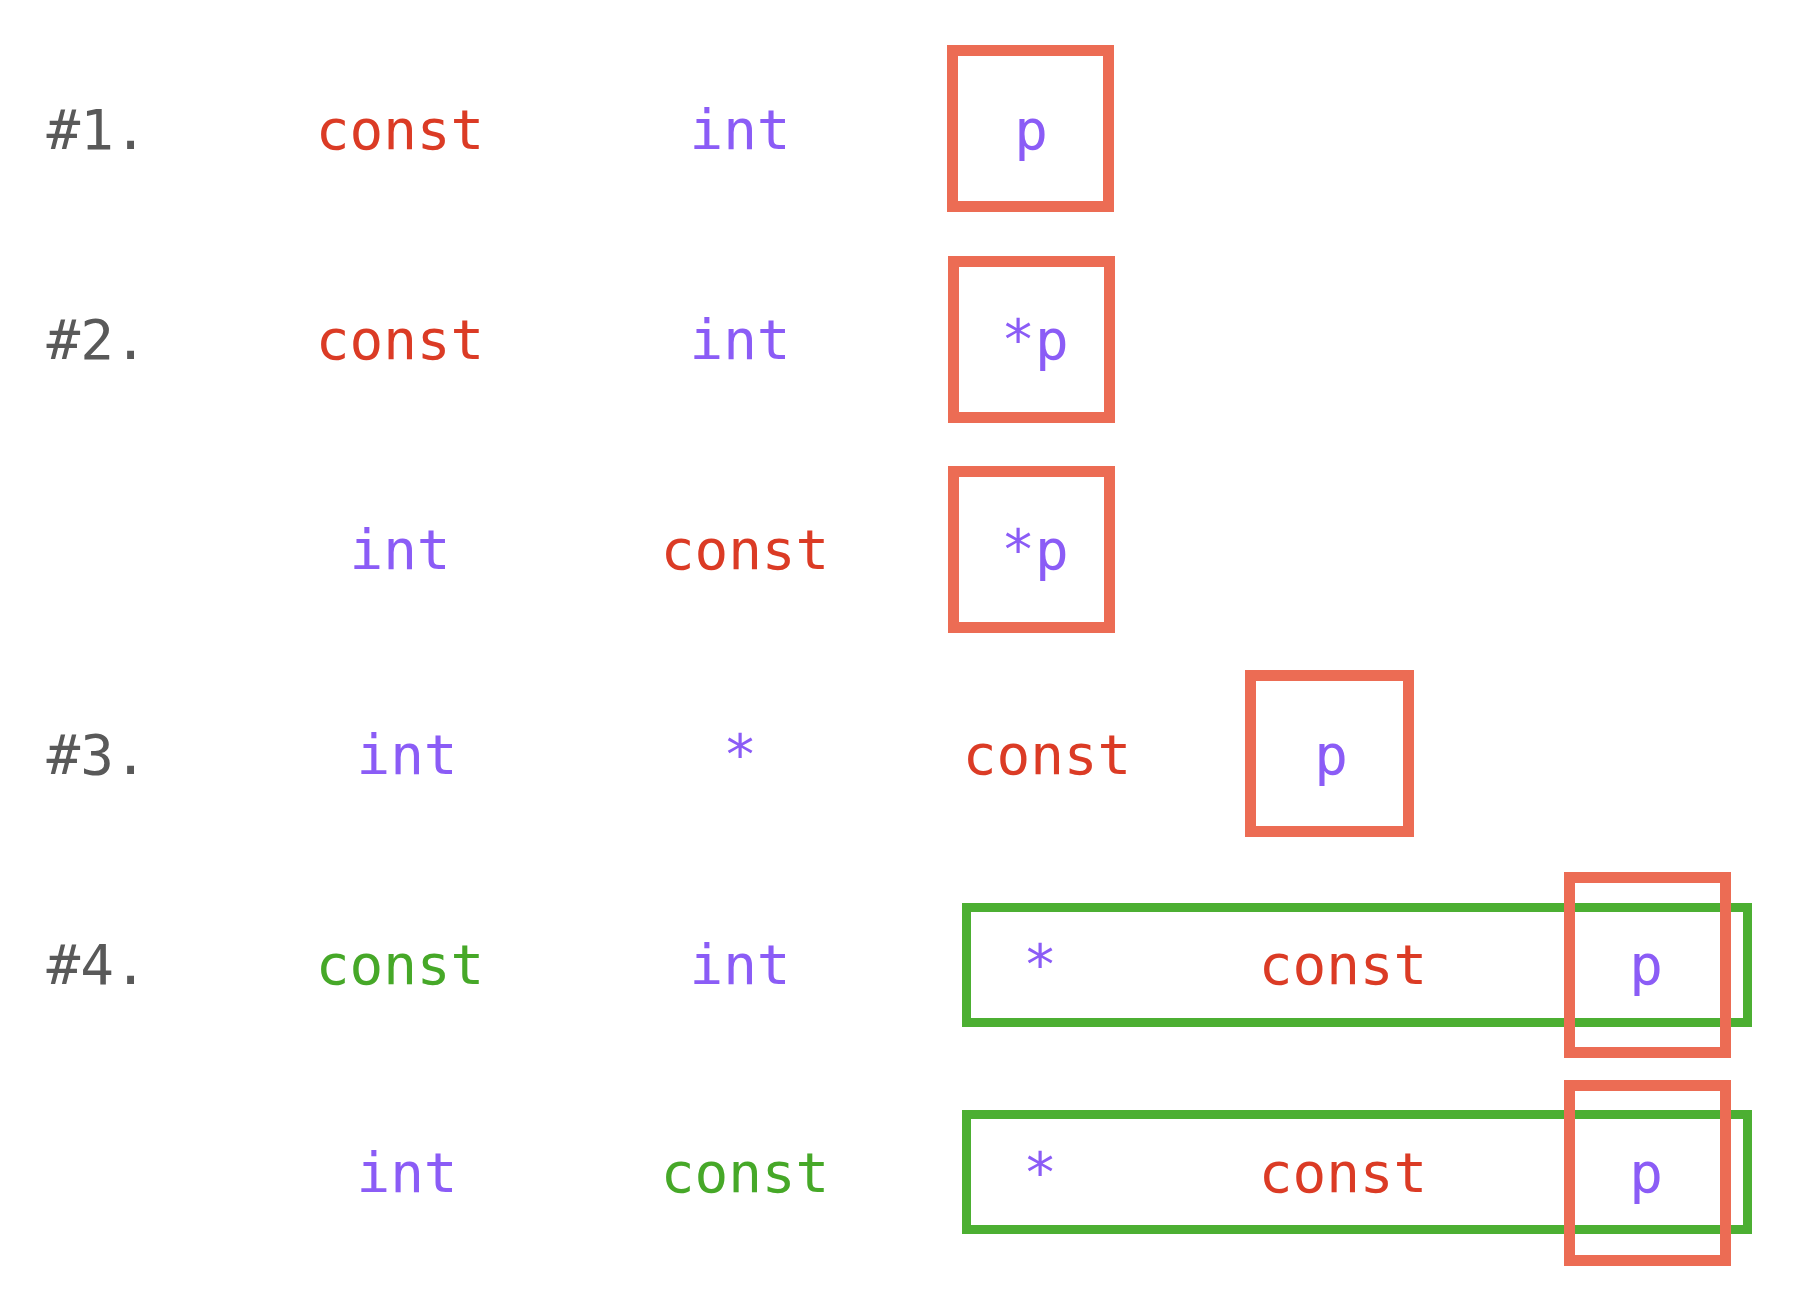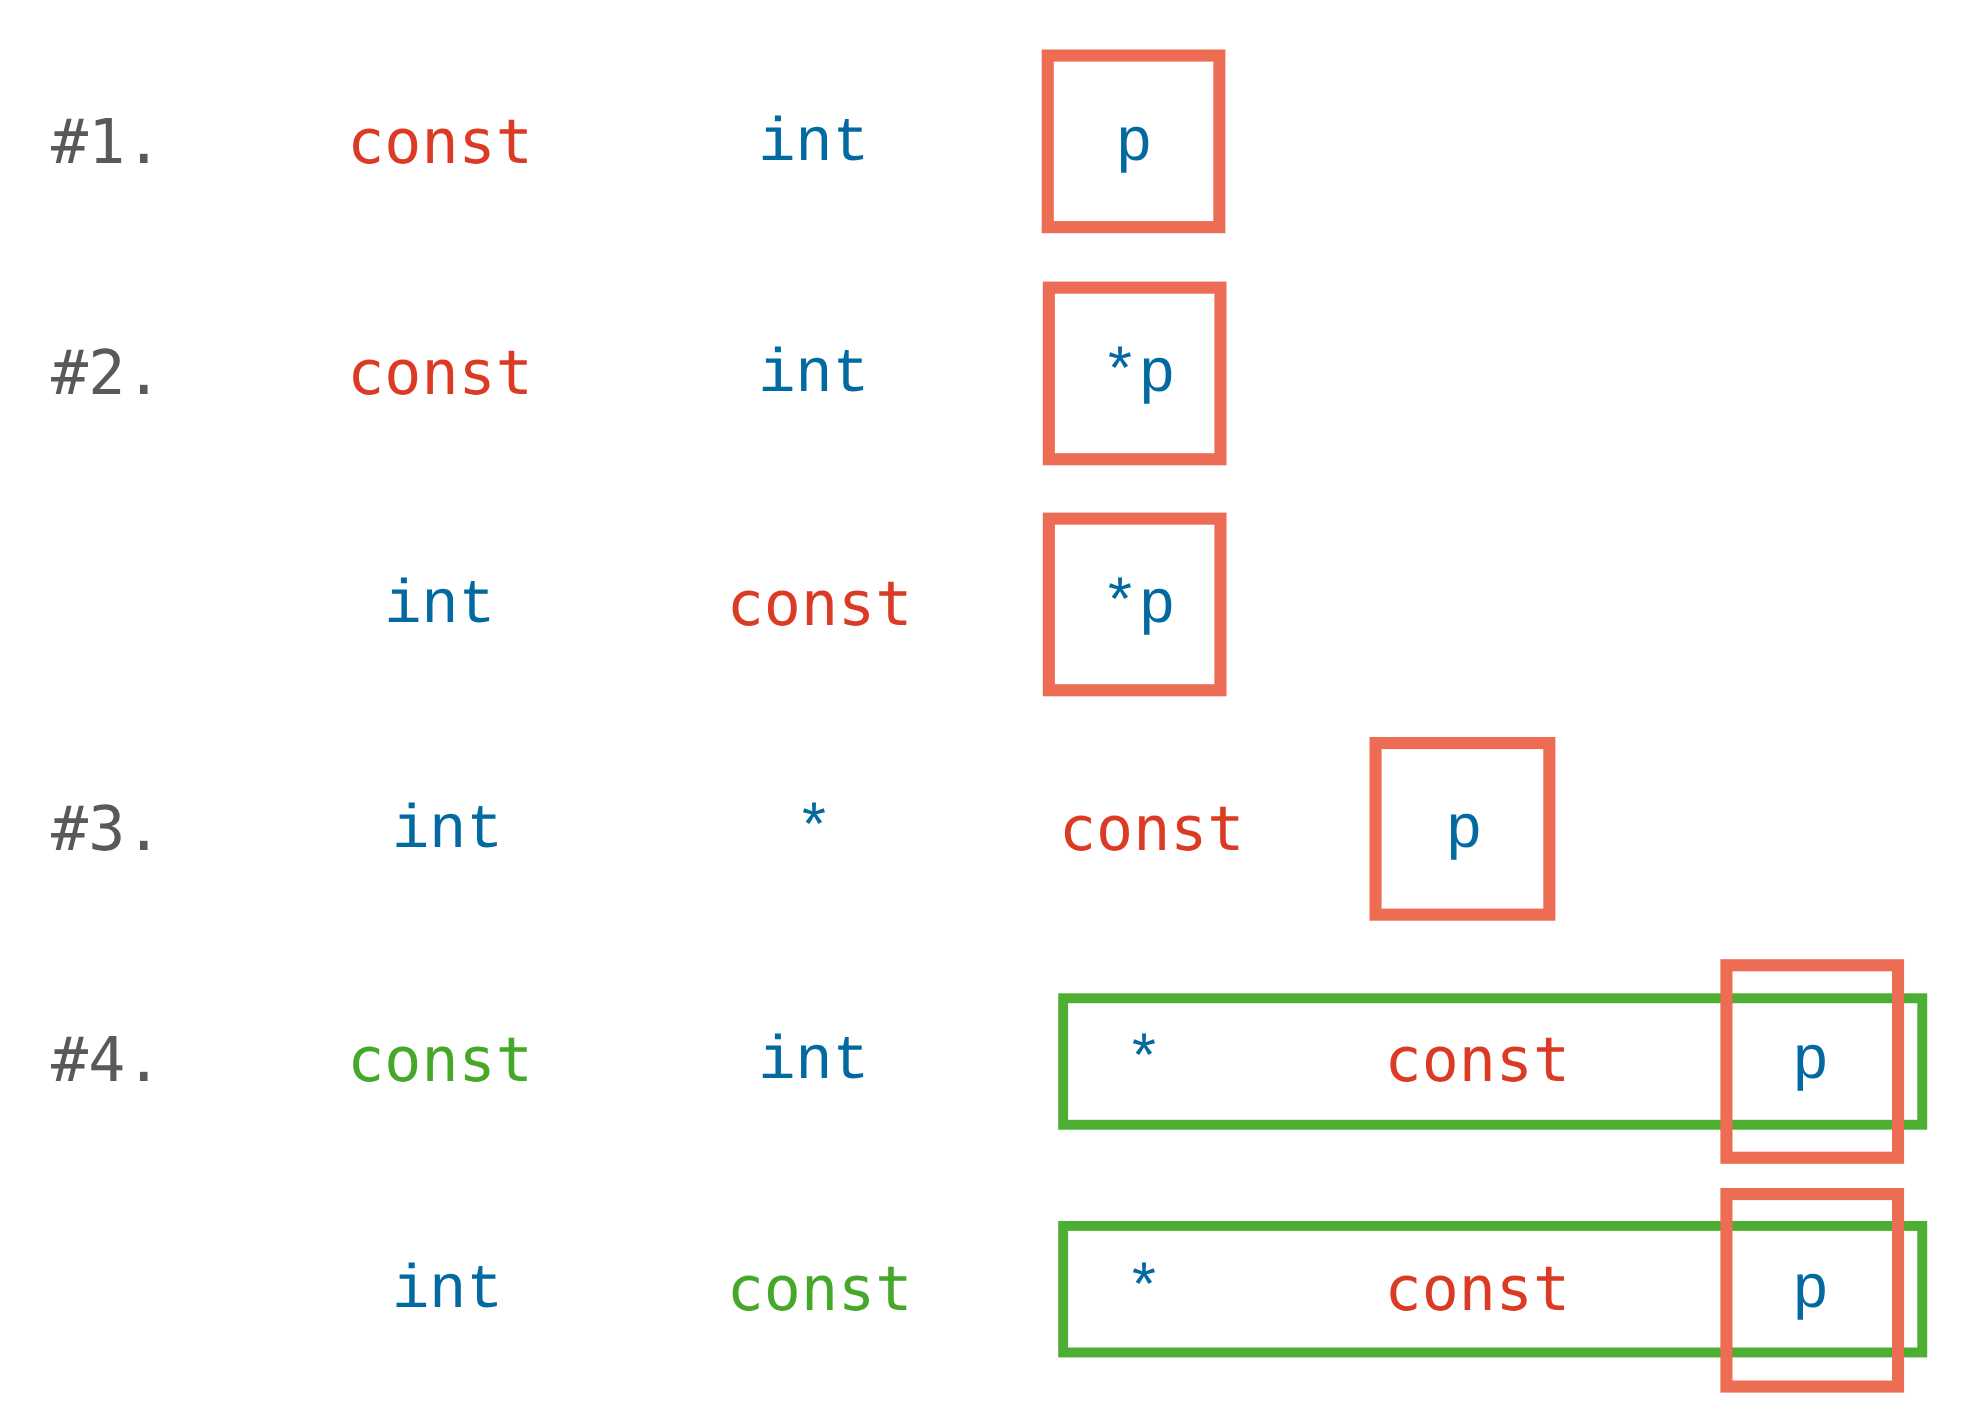--- a/index.html
+++ b/index.html
@@ -20,21 +20,21 @@
   .tok {
     position: absolute;
     font-family: "DejaVu Sans Mono", "Liberation Mono", monospace;
     font-size: 56px;
     line-height: 1;
     white-space: pre;
     transform: translate(-50%, -50%);
     letter-spacing: 0px;
   }
   .tok.gray   { color: #595959; }
-  .tok.black  { color: #0369a1; font-family: Liberation Mono, monospace; }
+  .tok.black  { color: #8b5cf6; }
   .tok.red    { color: #DB3B25; }
   .tok.green  { color: #46A828; }
 
   .boxr {
     position: absolute;
     border: 11px solid #EC6C54;
     box-sizing: border-box;
     background: transparent;
   }
   .boxg {

